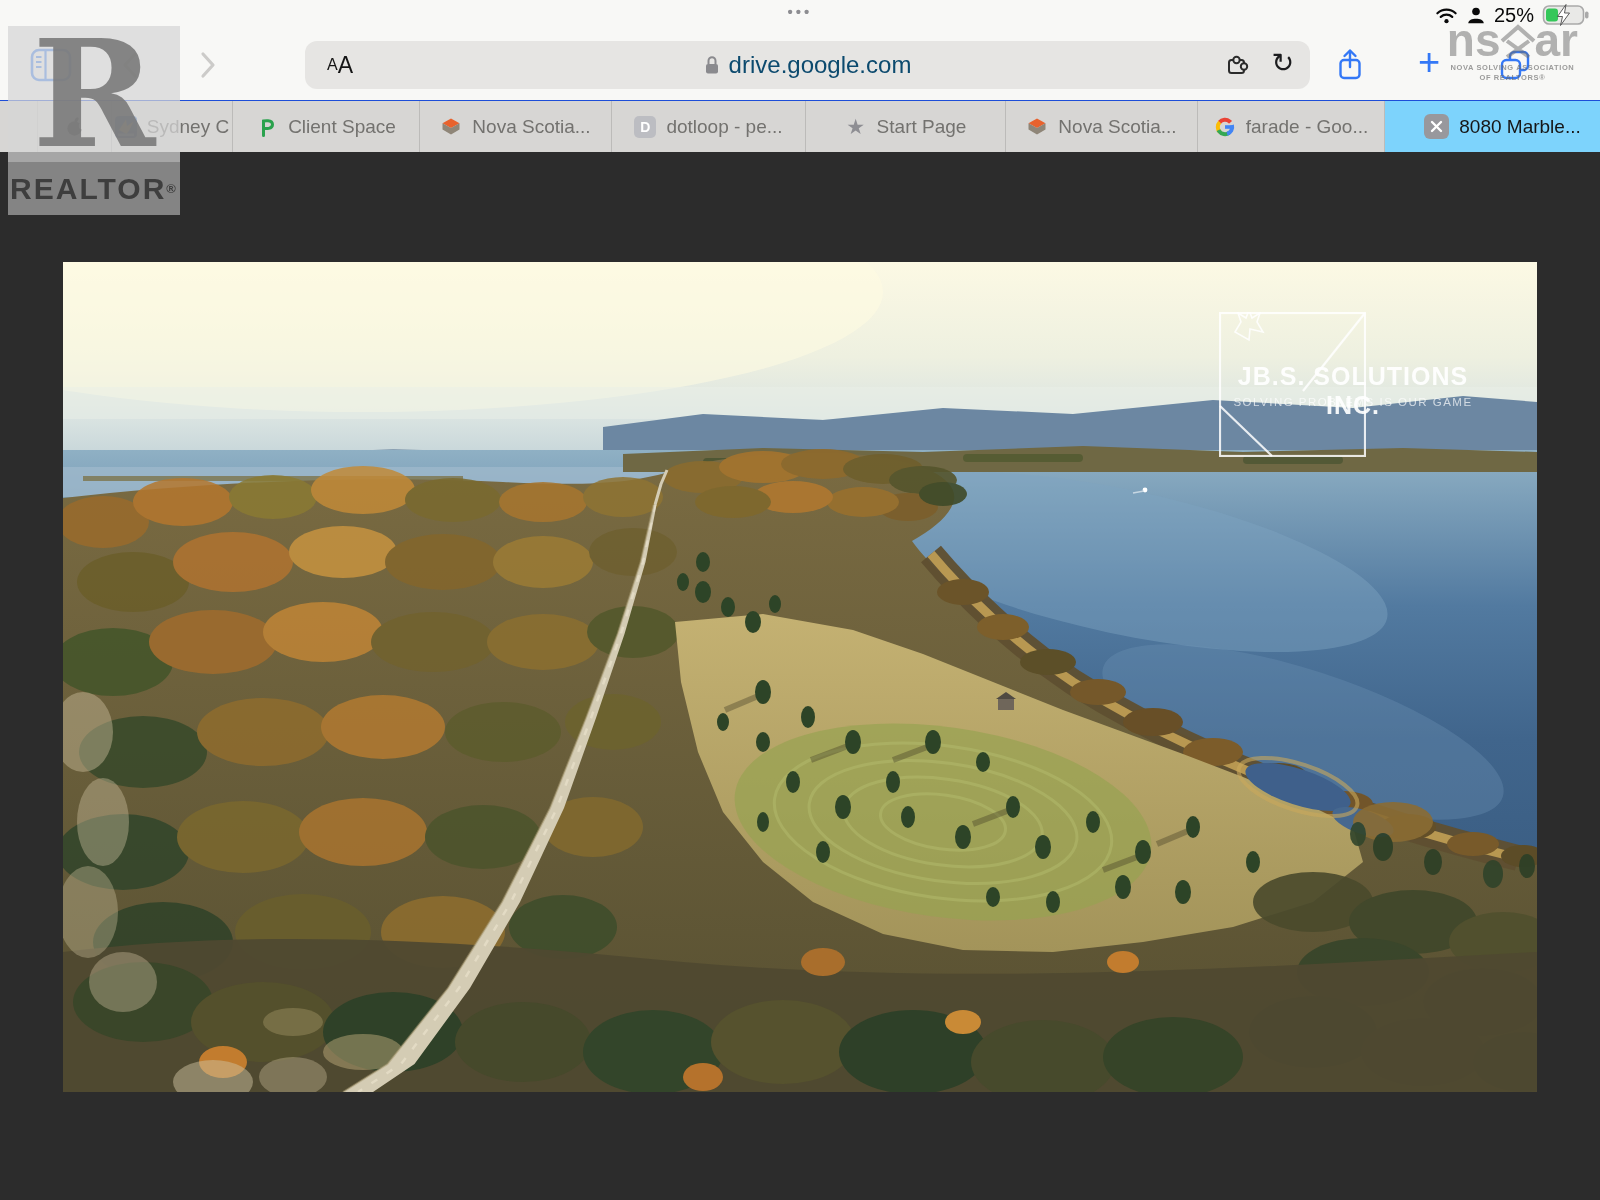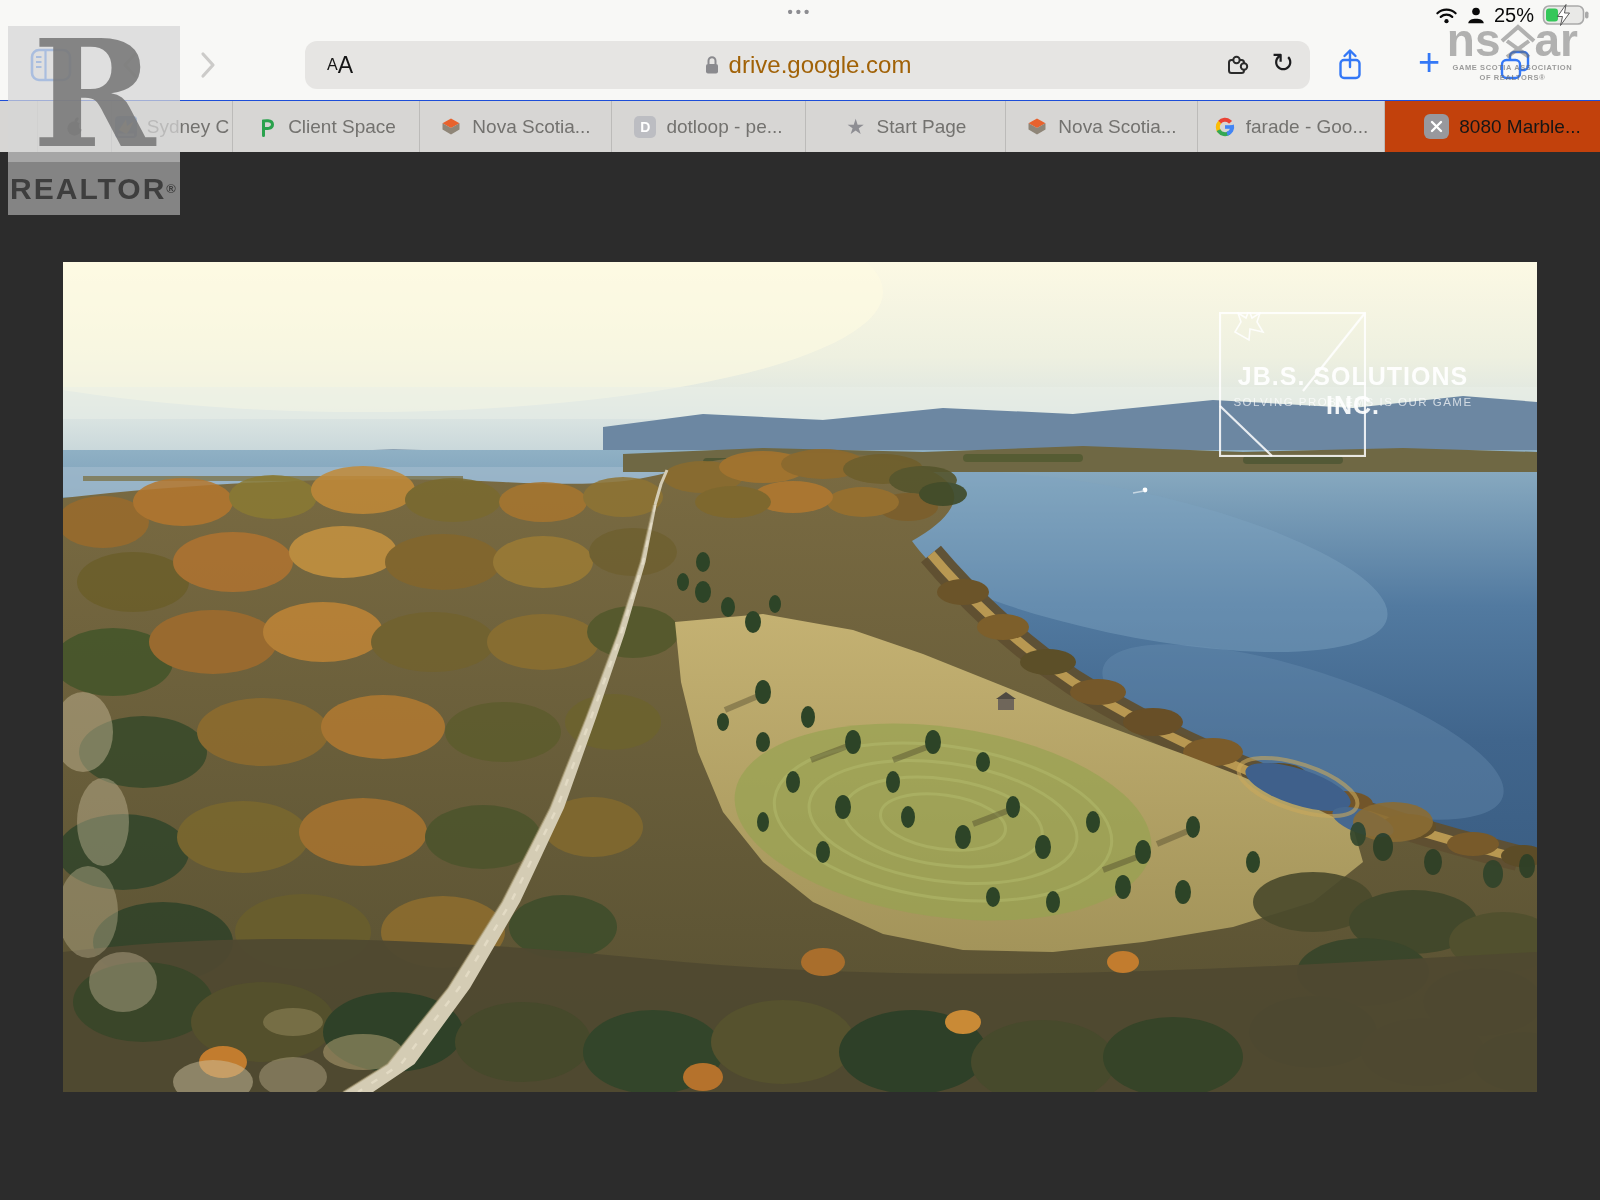--- a/index.html
+++ b/index.html
@@ -25,36 +25,36 @@
   .back-btn   { left:122px; }
   .fwd-btn    { left:200px; }
   .url-capsule { position:absolute; left:305px; top:11px; width:1005px; height:48px;
                  background:#e6e5e3; border-radius:12px; }
   .reader-btn { position:absolute; left:22px; top:0; height:48px; display:flex;
                 align-items:center; color:#151515; }
   .reader-btn .a-sm { font-size:16px; }
   .reader-btn .a-lg { font-size:23px; }
   .url-center { position:absolute; left:0; right:0; top:0; height:48px;
                 display:flex; align-items:center; justify-content:center; gap:9px; }
-  .url-text { font-size:24px; color:#a16207; }
+  .url-text { font-size:24px; color:#0c4a6e; }
   .ext-btn { position:absolute; right:58px; top:11px; }
   .reload-btn { position:absolute; right:16px; top:6px; font-size:27px; color:#1c1c1e; }
   .share-btn { position:absolute; left:1336px; }
   .plus-btn  { position:absolute; left:1418px; top:46%; font-size:38px; font-weight:300;
                color:#3478f6; }
   .tabsov-btn{ position:absolute; left:1498px; }
 
   
   .tab-bar { position:relative; width:1600px; height:52px; background:#d7d6d4;
              border-top:1px solid #1d4ed8; display:flex; }
   .tab { height:100%; display:flex; align-items:center; justify-content:center;
          gap:10px; border-right:1px solid #bcbbb9; overflow:hidden;
          white-space:nowrap; flex:0 0 auto; }
   .tab-label { font-size:19px; color:#73726f; }
-  .tab.active { background:#c2410c; border-right:none;padding-left:20px; }
+  .tab.active { background:#7dd3fc; border-right:none;padding-left:20px; }
   .tab.active .tab-label { color:#161616; font-weight:400; }
   .spacer { flex:0 0 38px; border-right:1px solid #c6c5c3; }
   .fav { width:22px; height:22px; flex:0 0 auto; }
   .fav-sydney { border-radius:4px; background:linear-gradient(#2f66b5,#1c4387); }
   .fav-dotloop { border-radius:5px; background:#bcbdc2; color:#fff; font-weight:700;
                  font-size:14px; display:flex; align-items:center; justify-content:center; }
   .fav-star { font-size:21px; color:#8e8e93; line-height:22px; text-align:center; }
   .close-btn { width:25px; height:25px; border-radius:6px; background:#98989d;
                display:flex; align-items:center; justify-content:center; }
 
@@ -509,16 +509,16 @@
 <div class="nsar-wm">
   <div class="nsar-line">
     <span>ns</span>
     <svg width="40" height="40" viewBox="0 0 40 40" style="margin:0 -3px;">
       <path d="M4,20 L20,6 L36,20" fill="none" stroke="rgba(105,105,105,0.5)" stroke-width="4"></path>
       <path d="M9,20 L31,36 M31,20 L9,36" stroke="rgba(105,105,105,0.5)" stroke-width="4"></path>
     </svg>
     <span>ar</span>
   </div>
   <div class="nsar-sub">
-    <div>GAME SCOTIA ASSOCIATION</div>
+    <div>NOVA SOLVING ASSOCIATION</div>
     <div>OF REALTORS®</div>
   </div>
 </div>
 
 </body></html>

